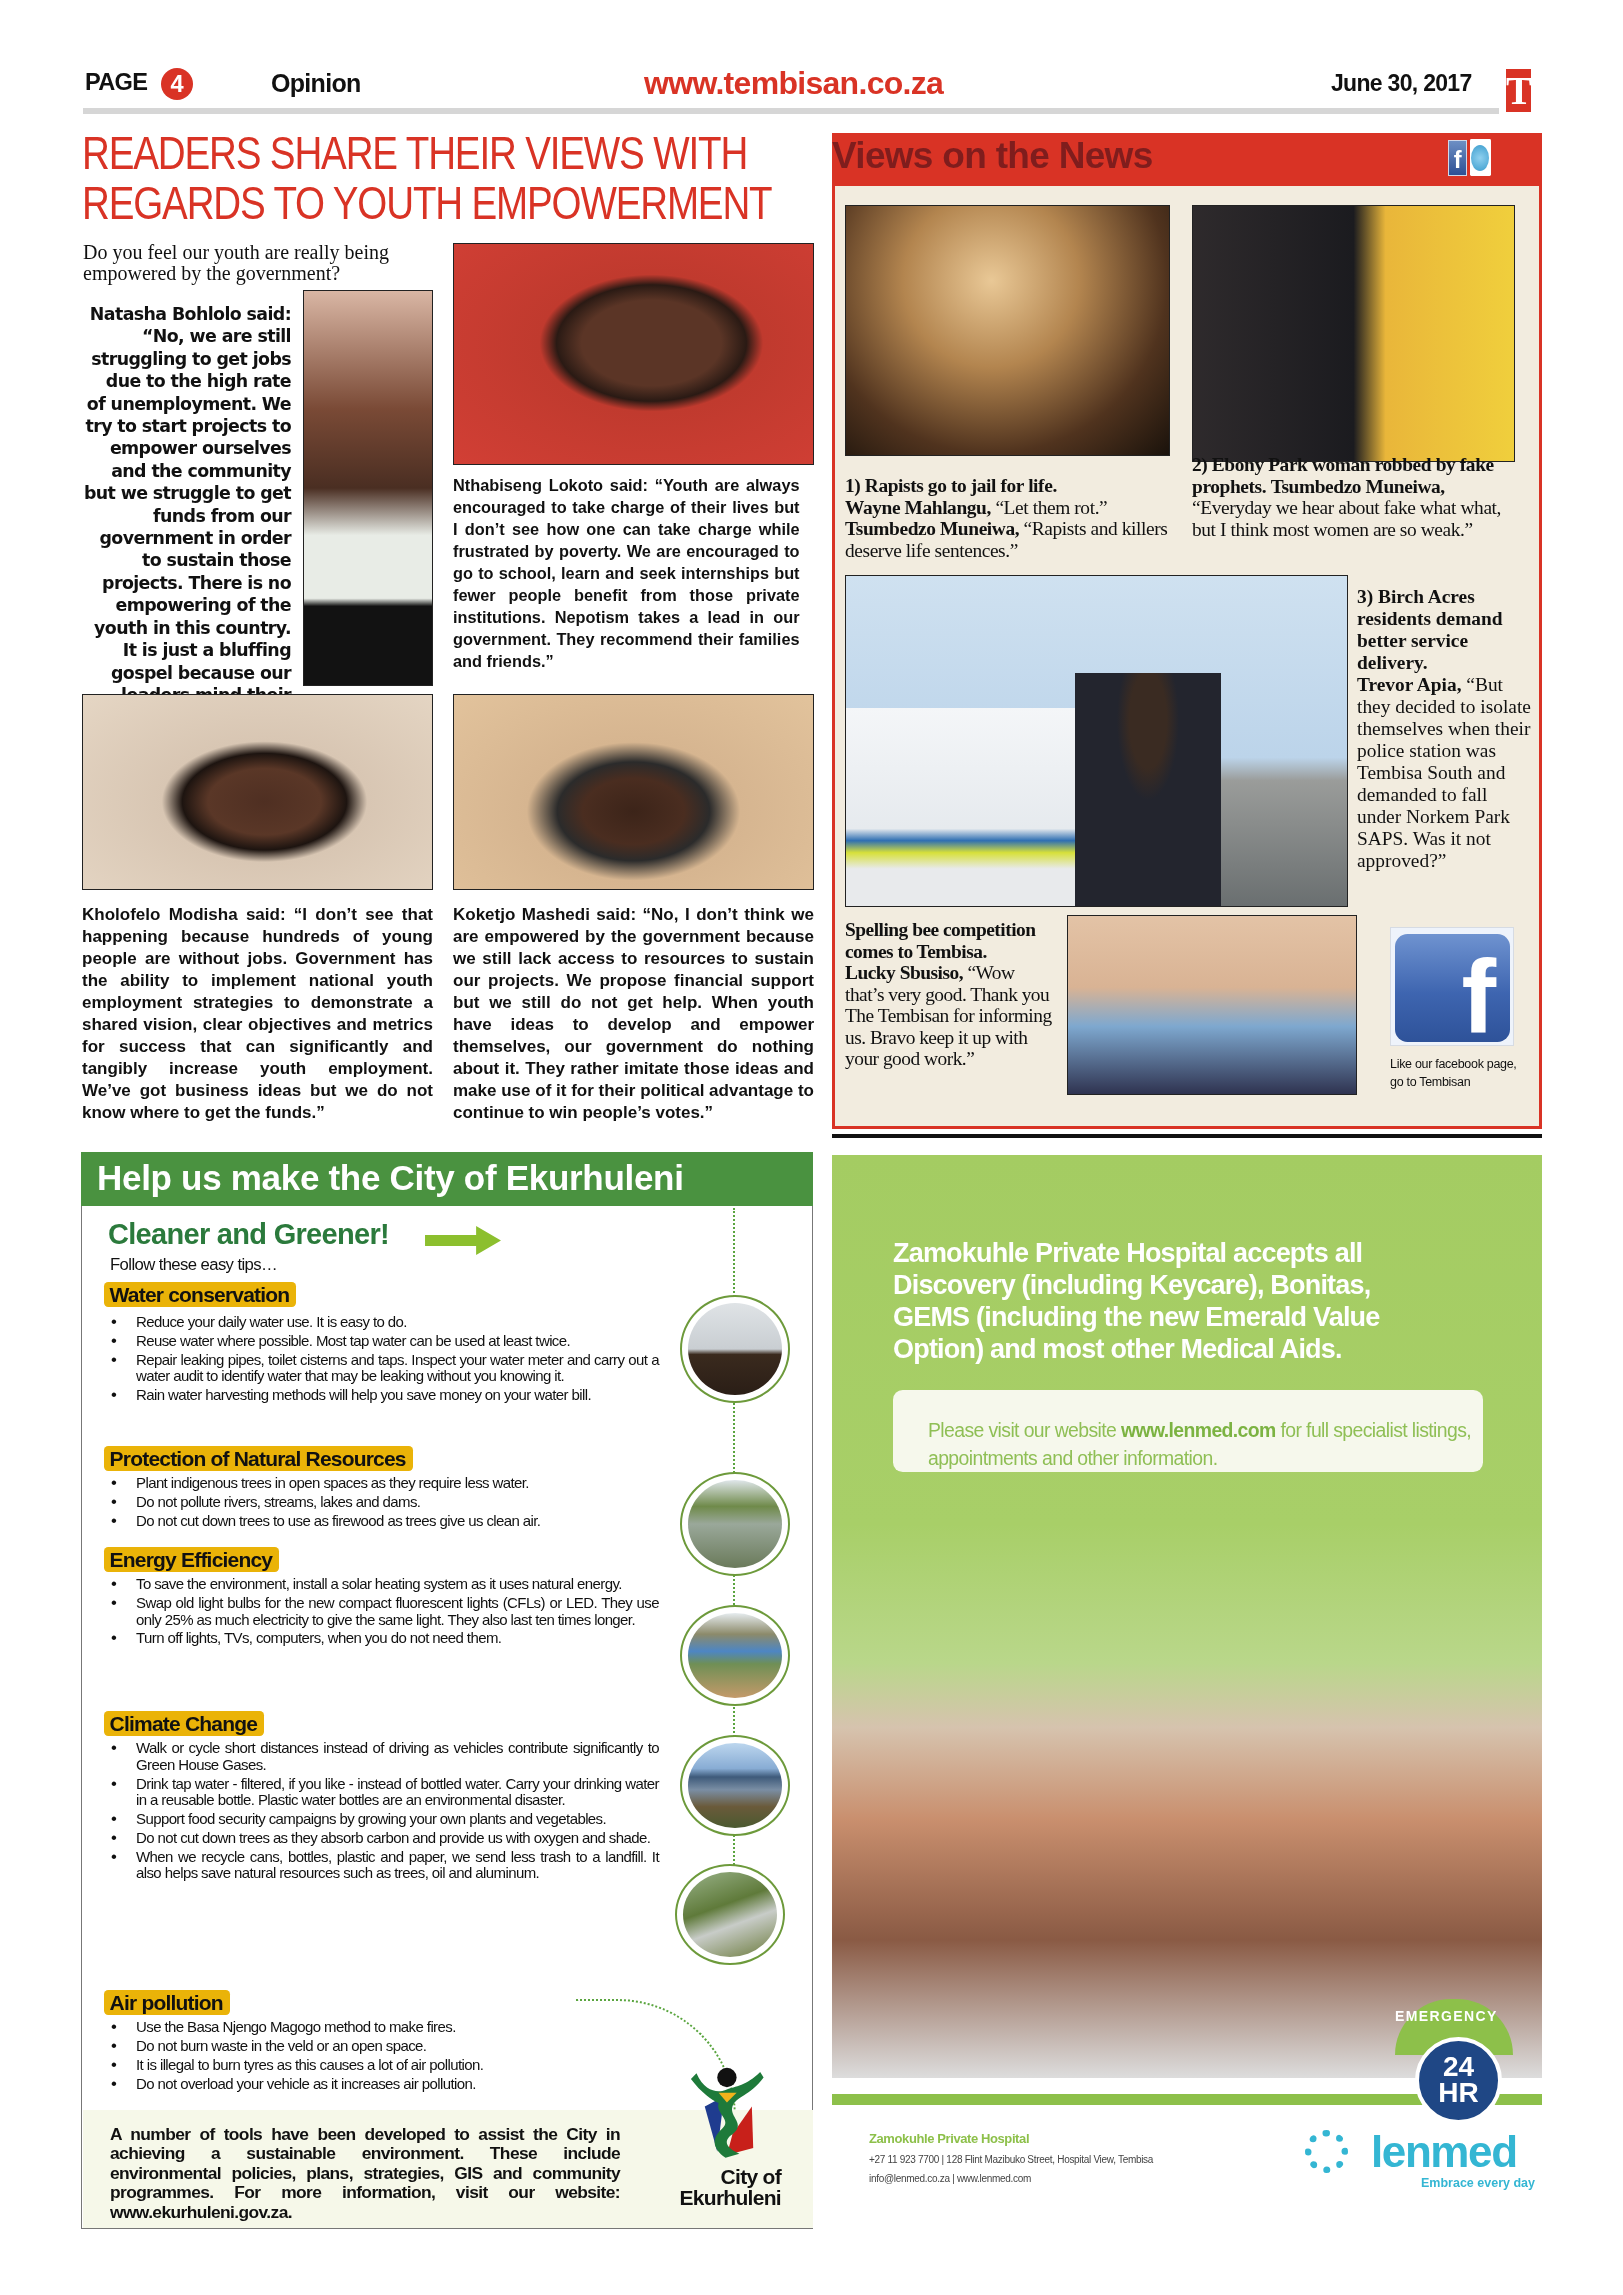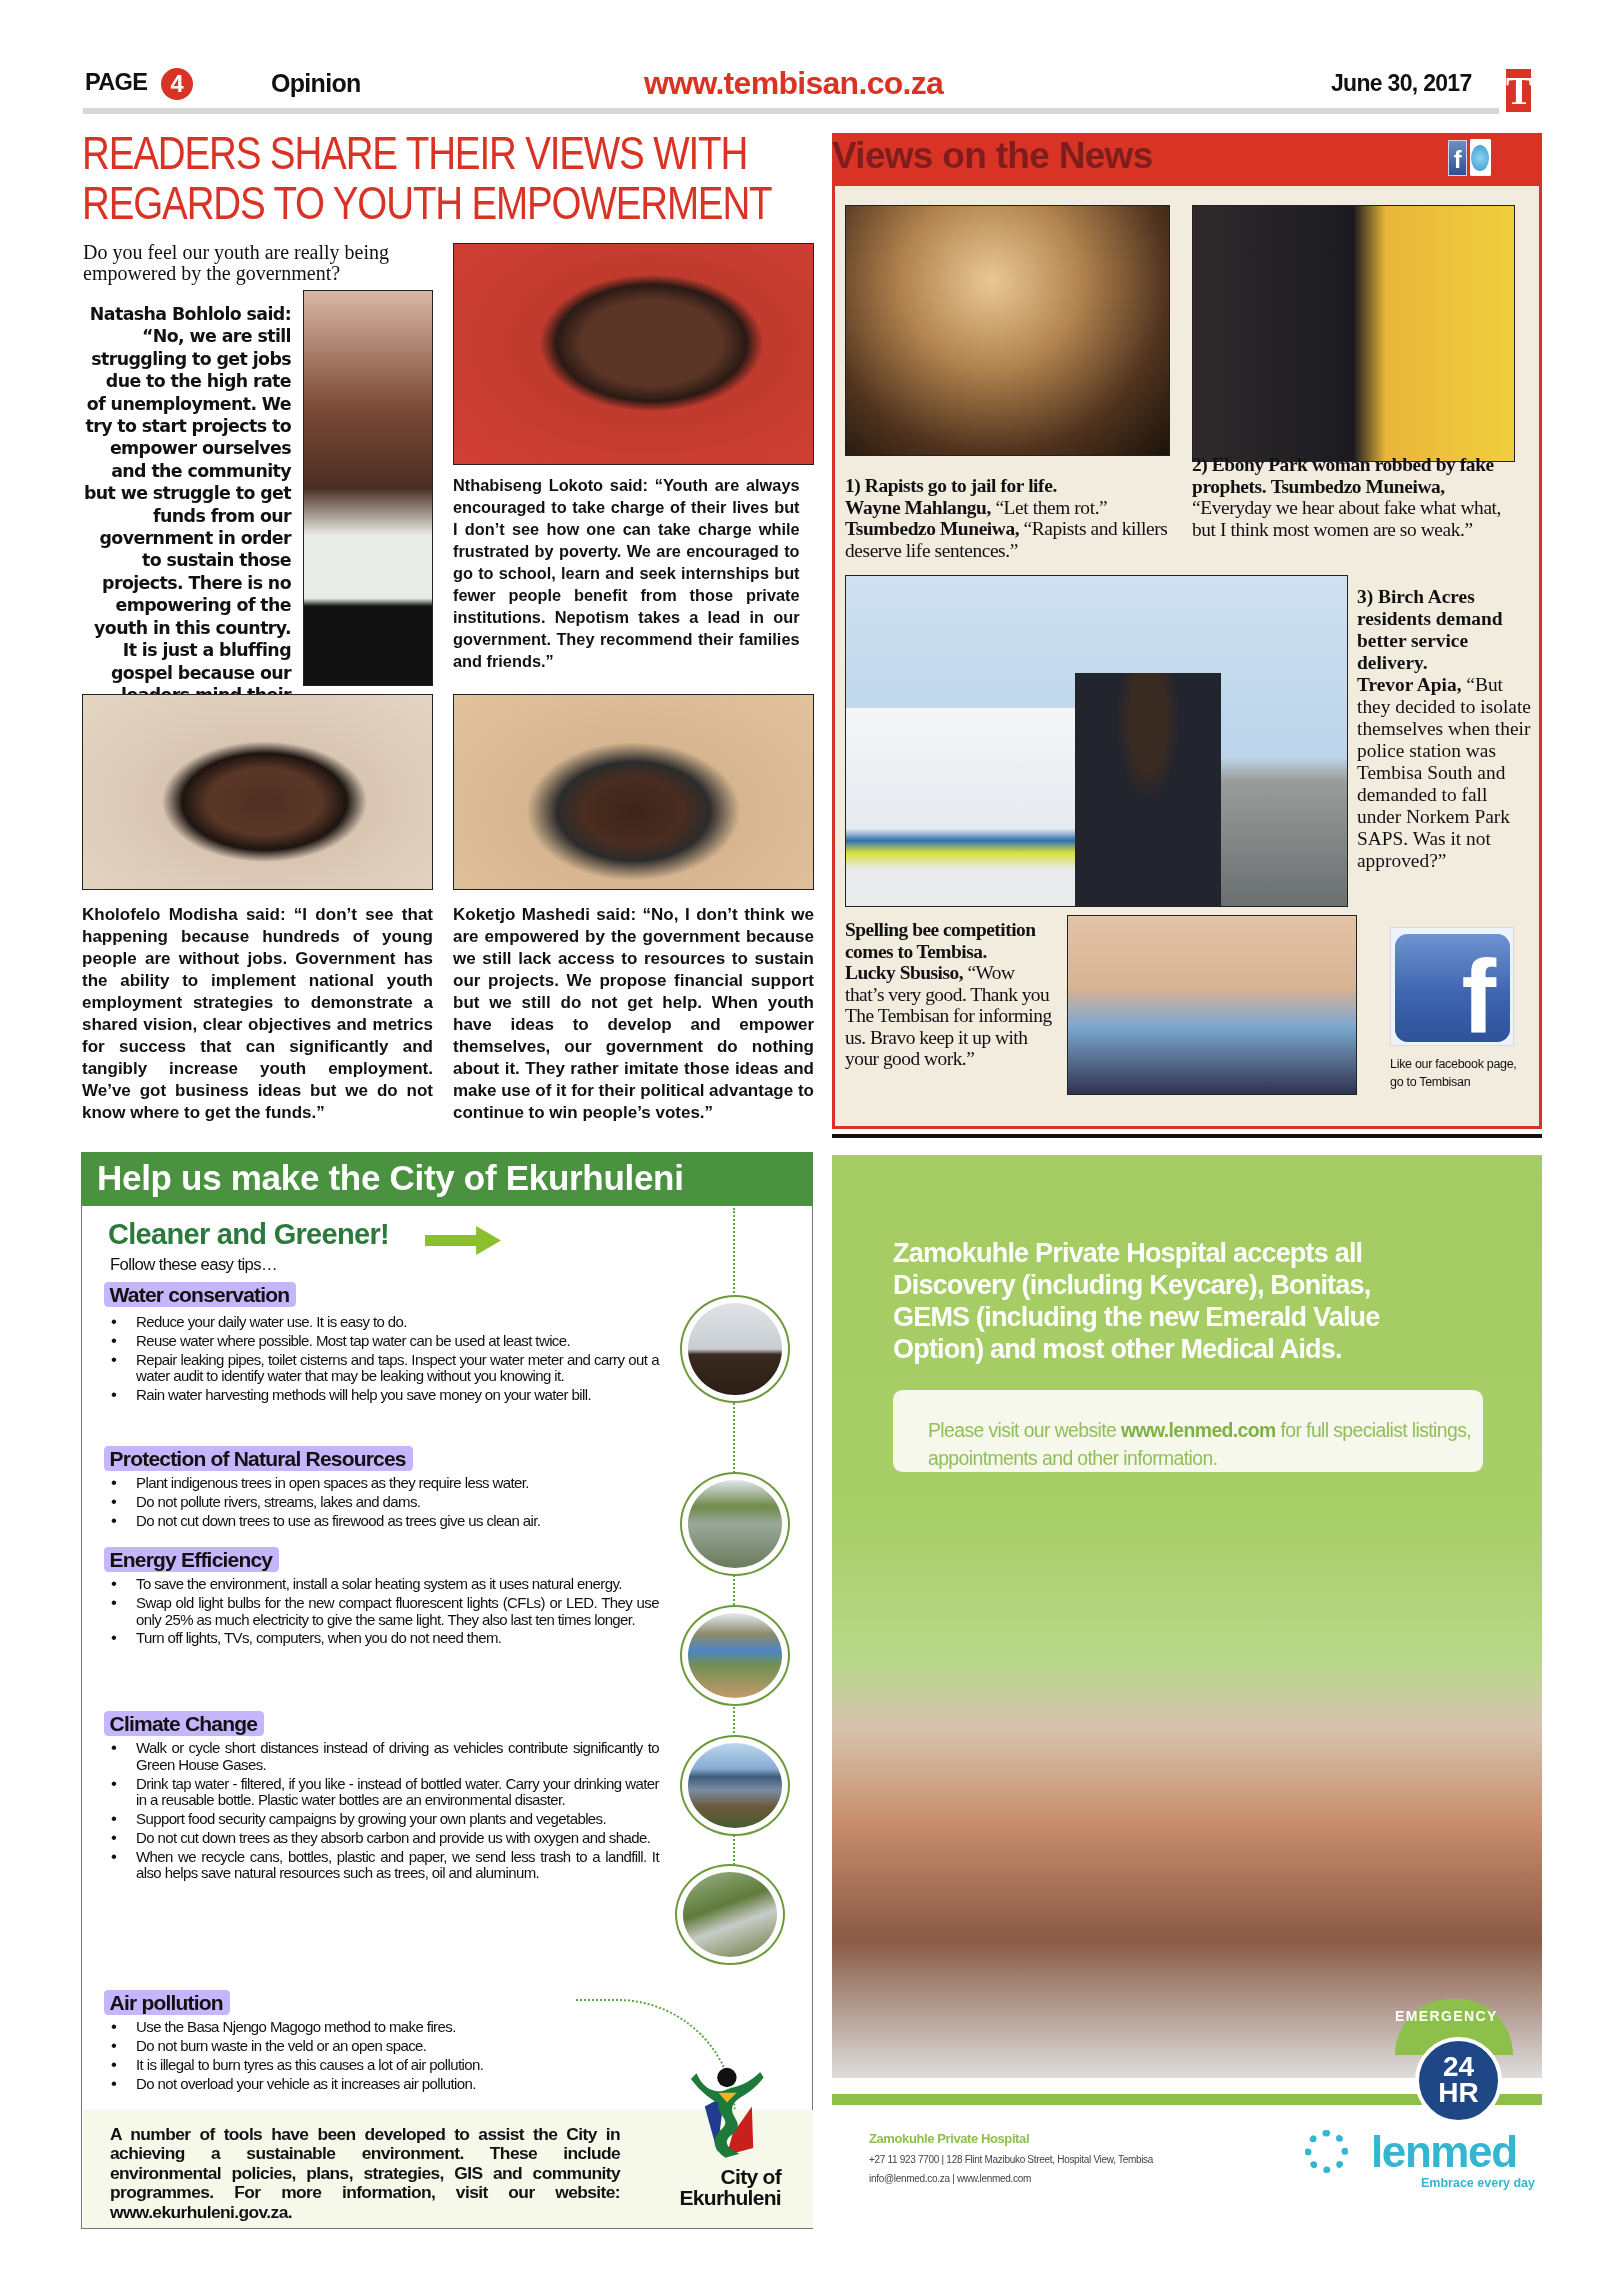--- a/index.html
+++ b/index.html
@@ -49,21 +49,21 @@
   .fb-caption { left: 1390px; top: 1055px; width: 139px; font-size: 12.5px; line-height: 18px; letter-spacing: -0.3px; }
   .mid-rule { left: 832px; top: 1134px; width: 710px; height: 3.5px; background: #111; }
 
   
   .eku { left: 81px; top: 1152px; width: 732px; height: 1077px; border: 1.4px solid #777; background: #fff; }
   .eku-head { left: 81px; top: 1152px; width: 732px; height: 54px; background: #4a9240; }
   .eku-title { left: 97px; top: 1158px; color: #fff; font-weight: bold; font-size: 35px; letter-spacing: -0.3px; }
   .eku-sub { left: 108px; top: 1218px; color: #2b7a3c; font-weight: bold; font-size: 29px; letter-spacing: -0.7px; }
   .eku-arrow { left: 425px; top: 1226px; width: 76px; height: 29px; }
   .eku-follow { left: 110px; top: 1255px; font-size: 16.7px; letter-spacing: -0.6px; }
-  .cat-label { background: #c4b5fd; border-radius: 4.2px; padding: 1.4px 7px 1.4px 5.6px; font-weight: bold; font-size: 21px; letter-spacing: -0.8px; }
+  .cat-label { background: #eab308; border-radius: 4.2px; padding: 1.4px 7px 1.4px 5.6px; font-weight: bold; font-size: 21px; letter-spacing: -0.8px; }
   .tips { font-size: 15px; line-height: 16.7px; letter-spacing: -0.6px; list-style: none; width: 555px; text-align: justify; }
   .tips li { position: relative; padding-left: 32px; margin-bottom: 2.1px; }
   .tips li::before { content: "\2022"; position: absolute; left: 7px; top: 0; font-size: 16.7px; }
   .eku-dots { border-left: 2.8px dotted #5aa53f; }
   .circle { border: 2.1px solid #6d9a3b; border-radius: 50%; overflow: hidden; }
   .circle-inner { position: absolute; left: 5.6px; top: 5.6px; right: 5.6px; bottom: 5.6px; border-radius: 50%; }
   .eku-foot { left: 83px; top: 2110px; width: 730px; height: 118px; background: #f6f8e9; }
   .eku-foot-text { left: 110px; top: 2125px; width: 510px; font-weight: bold; font-size: 17.4px; line-height: 19.4px; text-align: justify; letter-spacing: -0.6px; }
   .eku-logo-text { left: 677px; top: 2166px; width: 104px; text-align: right; font-weight: bold; font-size: 21px; line-height: 21px; letter-spacing: -0.7px; }
 

